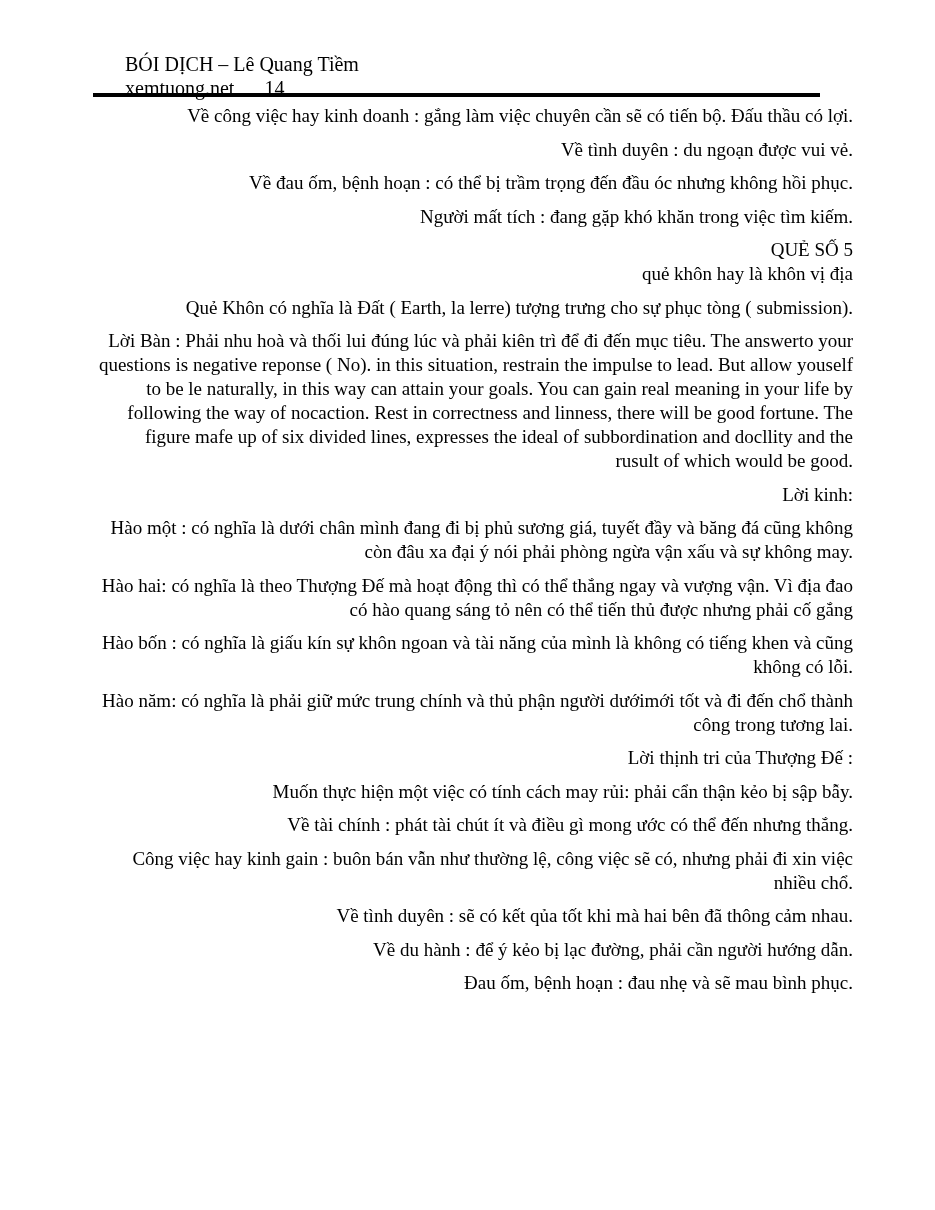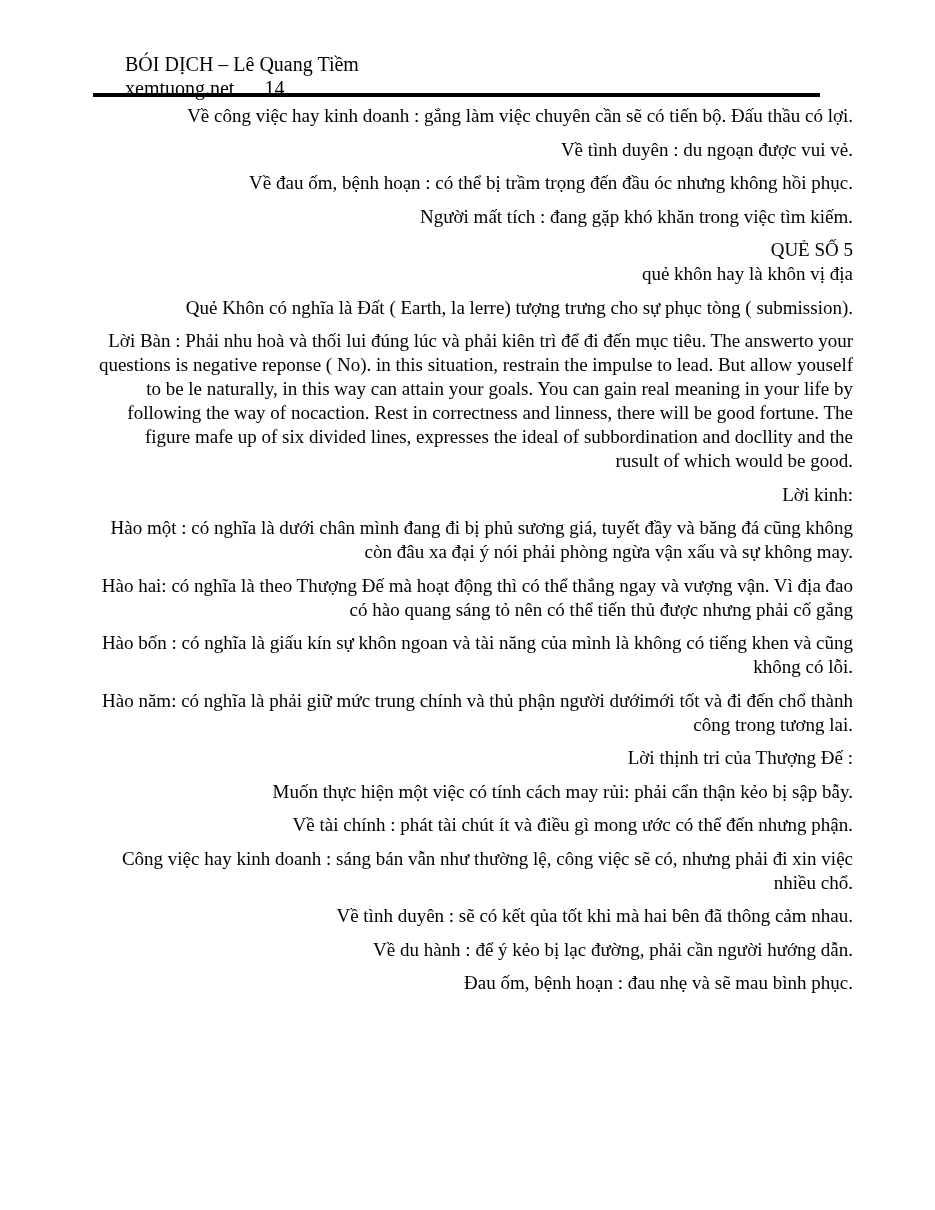--- a/index.html
+++ b/index.html
@@ -83,20 +83,20 @@
 quẻ khôn hay là khôn vị địa</p>
     <p>Quẻ Khôn có nghĩa là Đất ( Earth, la lerre) tượng trưng cho sự phục tòng ( submission).</p>
     <p>Lời Bàn : Phải nhu hoà và thối lui đúng lúc và phải kiên trì để đi đến mục tiêu. The answerto your questions is negative reponse ( No). in this situation, restrain the impulse to lead. But allow youself to be le naturally, in this way can attain your goals. You can gain real meaning in your life by following the way of nocaction. Rest in correctness and linness, there will be good fortune. The figure mafe up of six divided lines, expresses the ideal of subbordination and docllity and the rusult of which would be good.</p>
     <p>Lời kinh:</p>
     <p>Hào một :  có nghĩa là dưới chân mình đang đi bị phủ sương giá, tuyết đầy và băng đá cũng không còn đâu xa đại ý nói phải phòng ngừa vận xấu và sự không may.</p>
     <p>Hào hai: có nghĩa là theo Thượng Đế mà hoạt động thì có thể  thắng ngay và vượng vận. Vì địa đao có hào quang sáng tỏ nên có thể tiến thủ được nhưng phải cố  gắng</p>
     <p>Hào bốn : có nghĩa là giấu kín sự khôn ngoan và tài năng của mình là không có tiếng khen và cũng không có lỗi.</p>
     <p>Hào năm: có nghĩa là phải giữ mức trung chính và thủ phận người dướimới tốt và đi đến chổ thành công trong tương lai.</p>
     <p>Lời thịnh tri của Thượng Đế :</p>
     <p>Muốn thực hiện một việc có tính cách may rủi: phải cẩn thận kẻo bị sập bẫy.</p>
-    <p>Về tài chính : phát tài chút ít và điều gì mong ước có thể đến nhưng phận.</p>
-    <p>Công việc hay kinh doanh : sáng bán vẫn như thường lệ, công việc sẽ có, nhưng phải đi xin việc nhiều chổ.</p>
+    <p>Về tài chính : phát tài chút ít và điều gì mong ước có thể đến nhưng thắng.</p>
+    <p>Công việc hay kinh gain : buôn bán vẫn như thường lệ, công việc sẽ có, nhưng phải đi xin việc nhiều chổ.</p>
     <p>Về tình duyên : sẽ có kết qủa tốt khi mà hai bên đã thông cảm nhau.</p>
     <p>Về du hành : để ý kẻo bị lạc đường, phải cần người hướng dẫn.</p>
     <p>Đau ốm, bệnh hoạn : đau nhẹ và sẽ mau bình phục.</p>
   </div>
 
 </div>
 
 </body></html>

